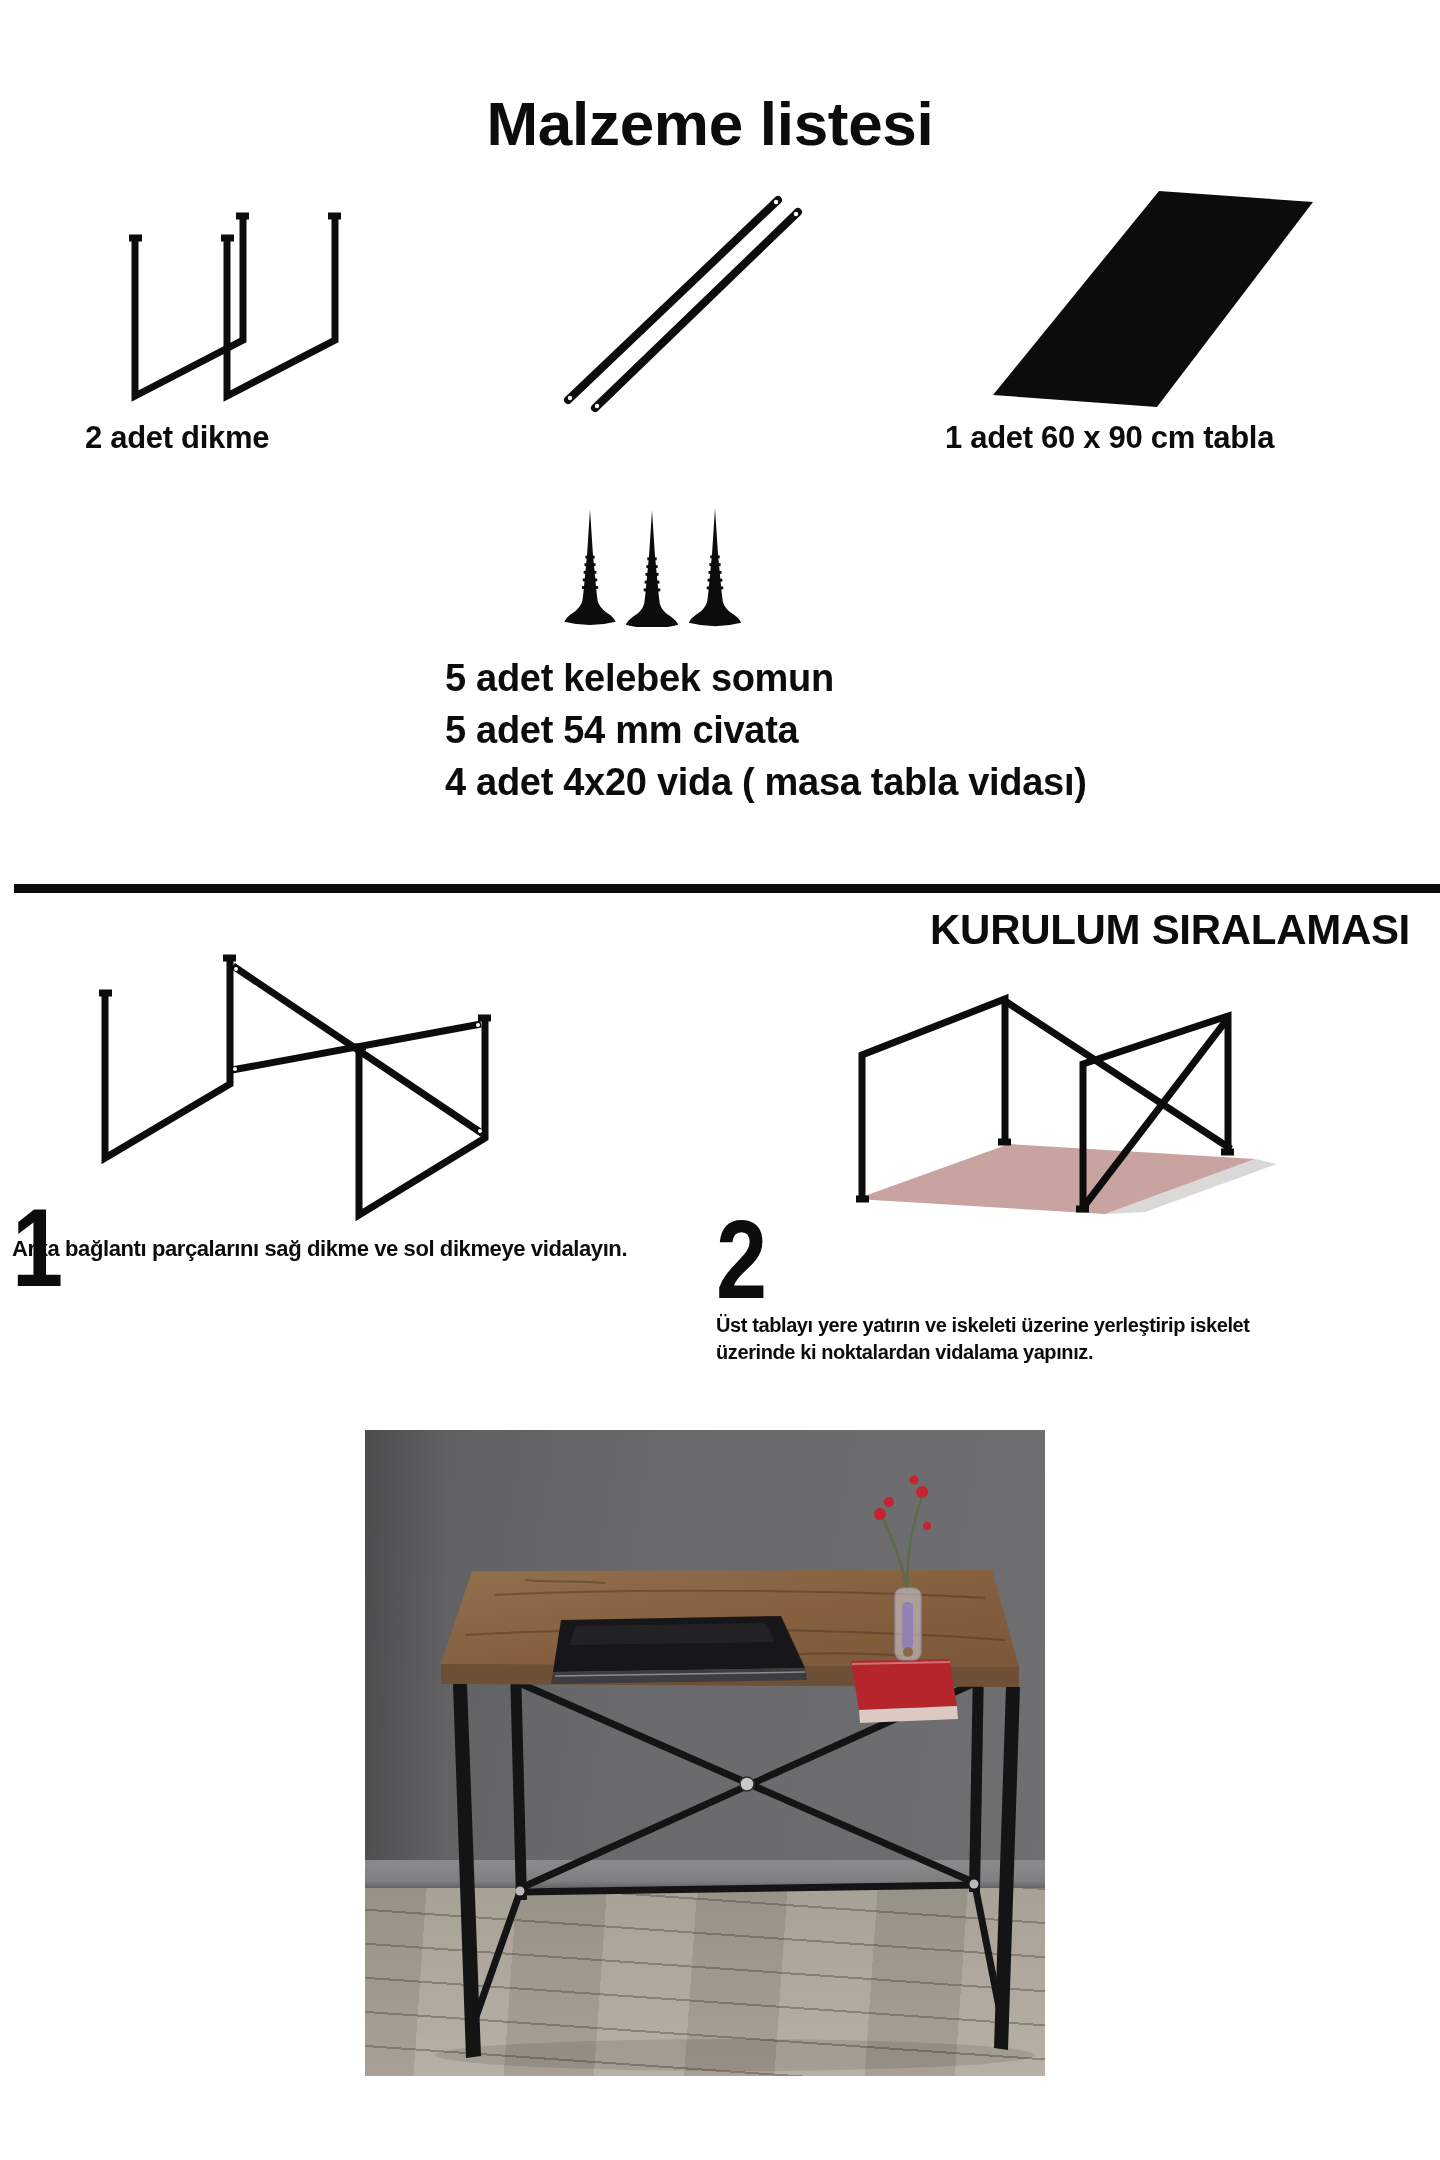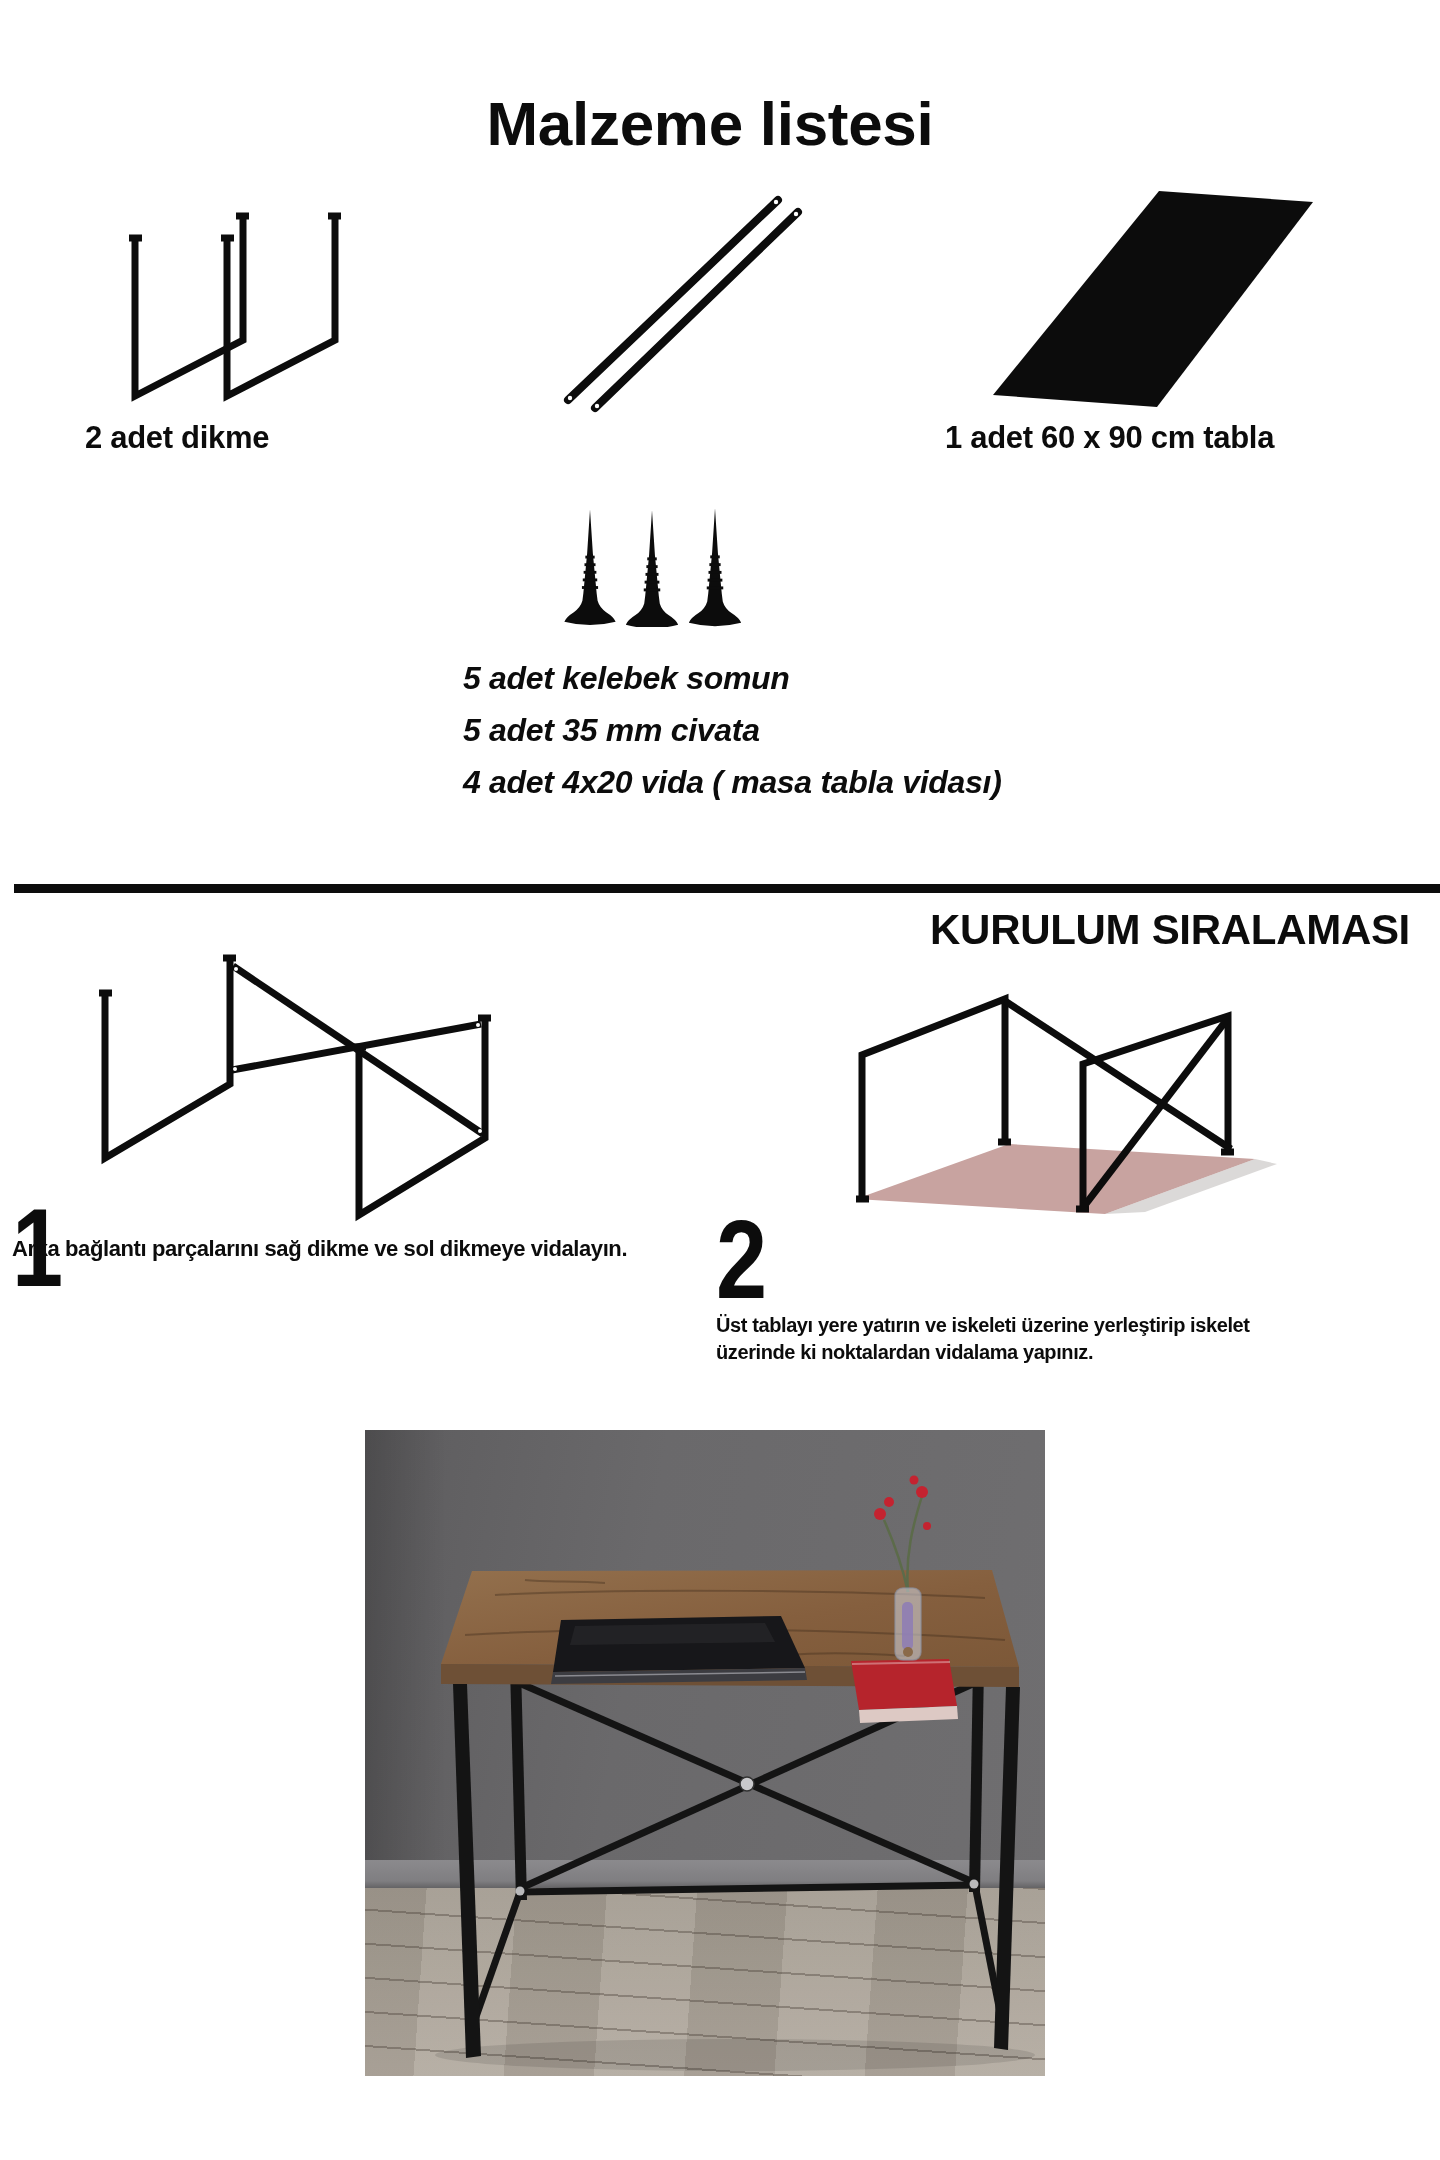--- a/index.html
+++ b/index.html
@@ -8,21 +8,21 @@
     font-family:"Liberation Sans",sans-serif;color:#0c0c0c;overflow:hidden;
     font-weight:700;letter-spacing:-0.3px;padding-left:10px;
   }
   .abs{position:absolute;}
   .page-title{top:88px;left:380px;width:660px;text-align:center;font-size:62px;}
   .model-number{top:42px;left:1150px;width:260px;text-align:right;font-size:78px;}
   .mat-label{top:420px;text-align:left;font-size:31px;}
   .lbl-dikme{left:85px;width:280px;}
   .lbl-boru{left:425px;width:440px;}
   .lbl-tabla{left:945px;width:385px;}
-  .hw-list{top:652px;left:463px;font-size:32px;line-height:52px;font-style:italic;}
+  .hw-list{top:652px;left:445px;font-size:38px;line-height:52px;}
   .divider{top:884px;left:14px;width:1426px;height:9px;background:#0c0c0c;}
   .section-title{top:906px;left:0;width:1410px;text-align:right;font-size:42px;}
   .step-num{font-size:112px;line-height:1;transform:scaleX(.82);transform-origin:left bottom;}
   .num-1{top:1192px;left:12px;}
   .num-2{top:1204px;left:716px;}
   .step-caption{font-size:22px;letter-spacing:-0.4px;}
   .cap-1{top:1236px;left:12px;width:680px;white-space:nowrap;}
   .cap-2{top:1312px;left:716px;width:580px;font-size:20px;line-height:27px;}
   
   .photo{top:1430px;left:365px;width:680px;height:646px;overflow:hidden;}
@@ -88,21 +88,21 @@
   <div class="abs mat-label lbl-tabla">1 adet 60 x 90 cm tabla</div>
 
   <svg class="abs" style="top:492px;left:552px;" width="200" height="135" viewBox="0 0 200 135">
     <use href="#screw" transform="translate(38,124) scale(0.95)"></use>
     <use href="#screw" transform="translate(100,127) scale(0.97)"></use>
     <use href="#screw" transform="translate(163,125) scale(0.97)"></use>
   </svg>
 
   <div class="abs hw-list">
     <div>5 adet kelebek somun</div>
-    <div>5 adet 35 mm civata</div>
+    <div>5 adet 54 mm civata</div>
     <div>4 adet 4x20 vida ( masa tabla vidası)</div>
   </div>
 
   <div class="abs divider"></div>
   <div class="abs section-title">KURULUM SIRALAMASI</div>
 
   <svg class="abs" style="top:950px;left:85px;" width="420" height="280" viewBox="0 0 420 280">
     <g fill="none" stroke="#0c0c0c" stroke-width="7">
       <path d="M20,45 V208 L145,134 V10"></path>
       <path d="M14,43 h13 M138,8 h13"></path>

